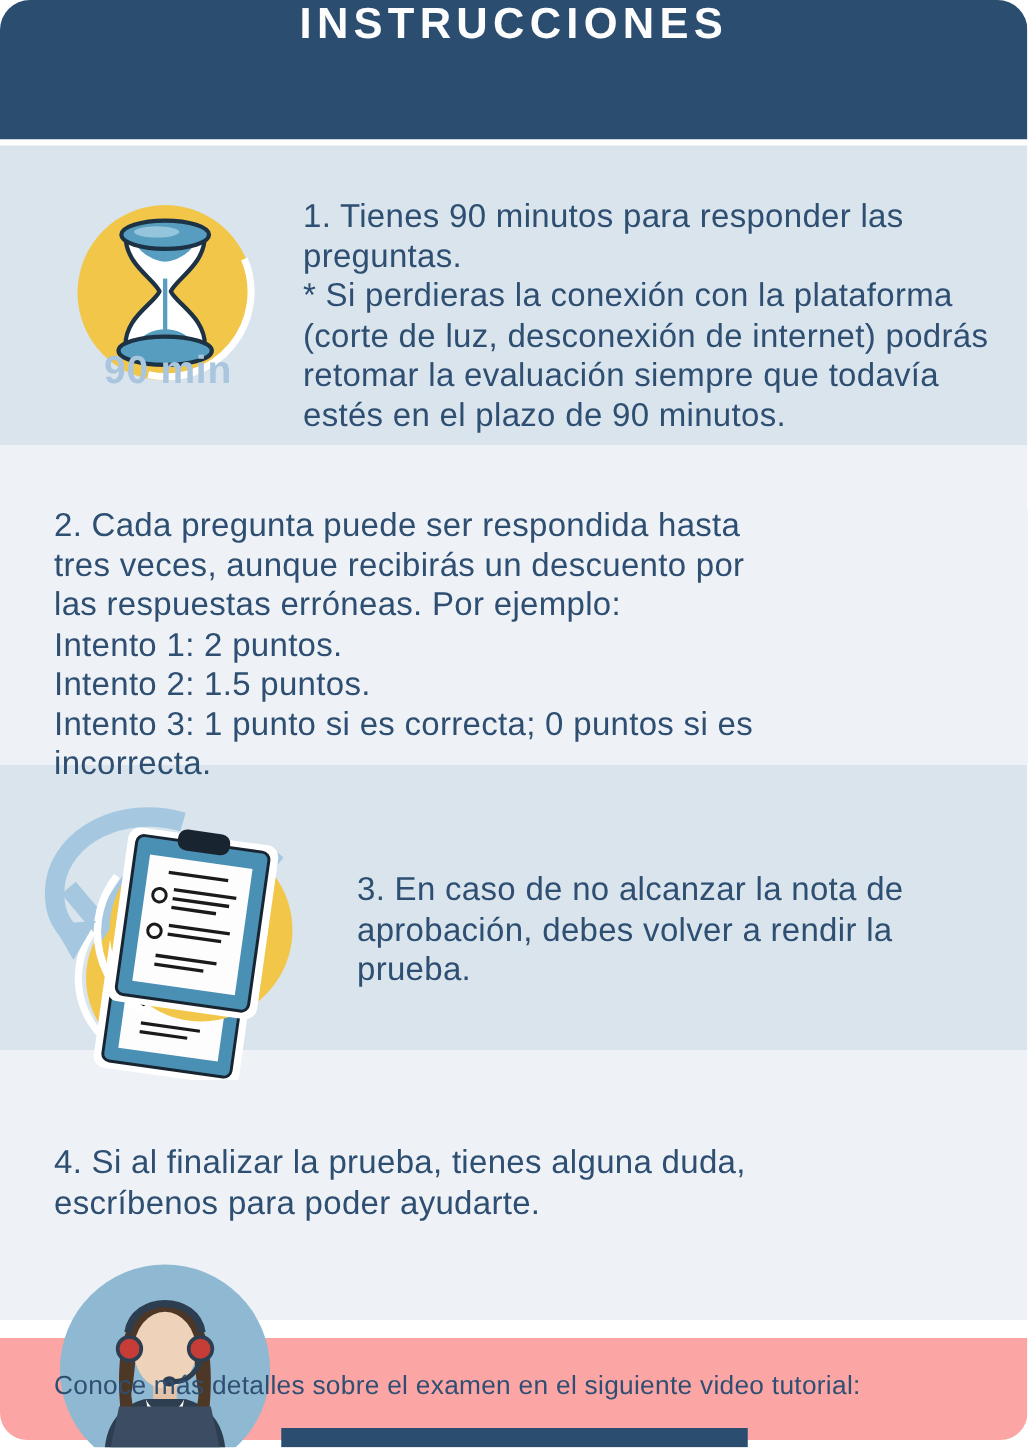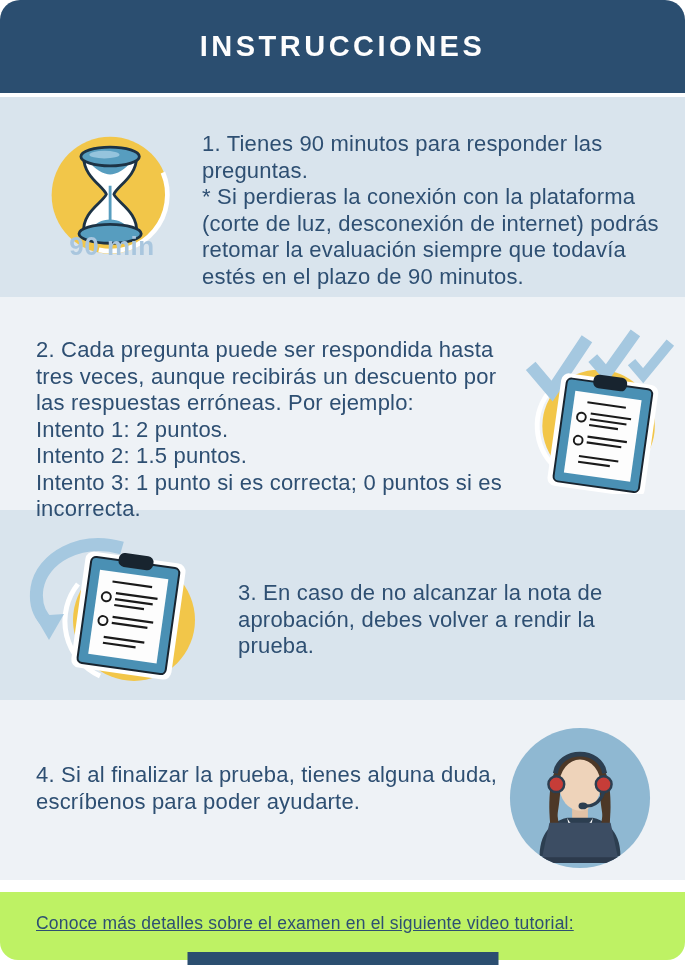--- a/index.html
+++ b/index.html
@@ -9,21 +9,21 @@
     width:685px; height:965px;
     background:#ffffff;
     font-family:"Liberation Sans", sans-serif;
     color:#2e4f72;
     overflow:hidden;
   }
   .header {
     height:93px;
     background:#2b4e70;
     border-radius:20px 20px 0 0;
-    display:flex; align-items:center; justify-content:center;
+    display:flex; justify-content:center;
   }
   .header h1 {
     color:#fdfdfd;
     font-size:29px;
     font-weight:700;
     letter-spacing:3.5px;
   }
   .gap-sm { height:4px; background:#fff; }
   .sec { display:flex; width:685px; }
   .sec-blue  { background:#d9e4ed; }
@@ -43,39 +43,38 @@
   .icon-label {
     margin-top:-34px;
     font-size:26px;
     font-weight:700;
     color:#a9c6de;
     letter-spacing:0.5px;
     position:relative;
   }
   .sec1 .txt { flex:1; padding:34px 0 0 14px; max-width:475px; }
   
-  .sec2 { height:213px; padding:0 12px 0 36px; }
+  .sec2 { height:213px; padding:0 12px 0 36px;flex-direction:column; }
   .sec2 .txt { flex:1; padding-top:40px; max-width:485px; }
   .icon2-col { width:152px; flex:0 0 152px; padding-top:32px; }
   
   .sec3 { height:190px; padding:0 14px 0 22px; }
   .icon3-col { width:206px; flex:0 0 206px; padding-top:24px; }
   .sec3 .txt { flex:1; padding:70px 0 0 10px; }
   
-  .sec4 { height:180px; padding:0 16px 0 36px; }
+  .sec4 { height:180px; padding:0 16px 0 36px;flex-direction:column; }
   .sec4 .txt { flex:1; padding-top:62px; max-width:470px; }
   .icon4-col { width:156px; flex:0 0 156px; padding-top:24px; }
   
   .gap-white { height:12px; background:#fff; }
   .footer {
     height:68px;
-    background:#bef264;
+    background:#fca5a5;
     border-radius:0 0 18px 18px;
     padding:18px 24px 0 36px;
-    text-decoration:underline;
   }
   .footer .txt { font-size:17.5px; }
   .video-bar {
     position:absolute;
     left:50%; transform:translateX(-50%);
     bottom:0;
     width:311px; height:13px;
     background:#2b4e70;
   }
 </style>

